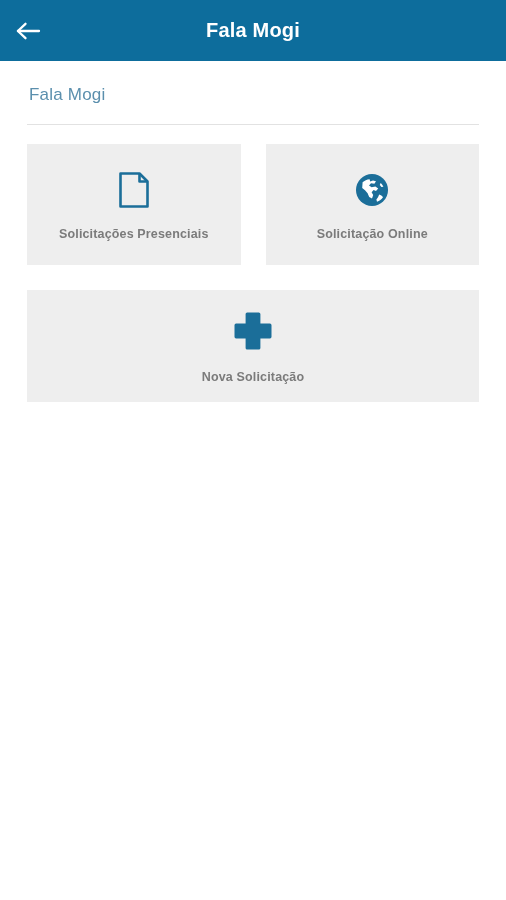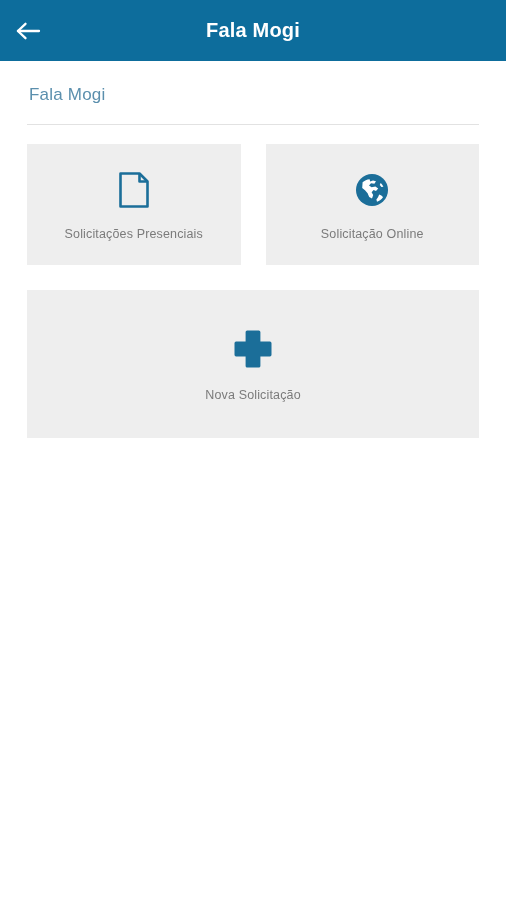--- a/index.html
+++ b/index.html
@@ -81,36 +81,37 @@
     justify-content: center;
     cursor: pointer;
     user-select: none;
   }
   .card-half {
     width: calc((100% - 25px) / 2);
     height: 121px;
   }
   .card-full {
     width: 100%;
-    height: 148px;
+    height: 112px;
   }
   .card-icon {
     display: flex;
     align-items: center;
     justify-content: center;
     height: 46px;
   }
   .card-icon svg { display: block; }
   .card-label {
     margin-top: 14px;
     color: #7b7b7b;
     font-size: 12.5px;
     text-align: center;
     letter-spacing: 0.15px;
     line-height: 1.2;
+    font-weight: bold;
   }
   .card-full .card-label {
     margin-top: 16px;
   }
 </style>
 </head>
 <body>
 
 <div class="appbar">
   <div class="back-btn">

